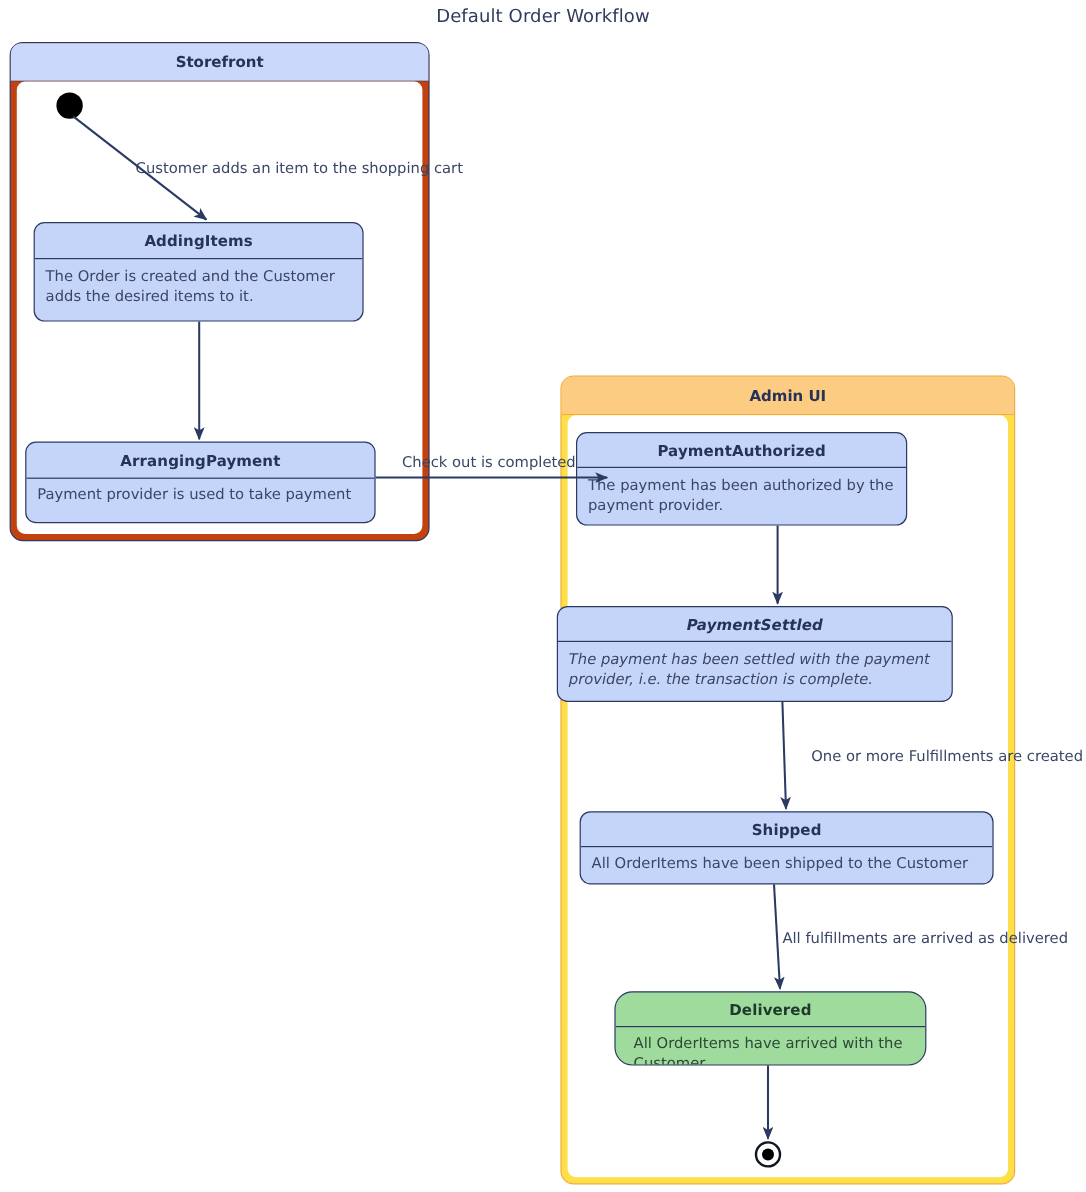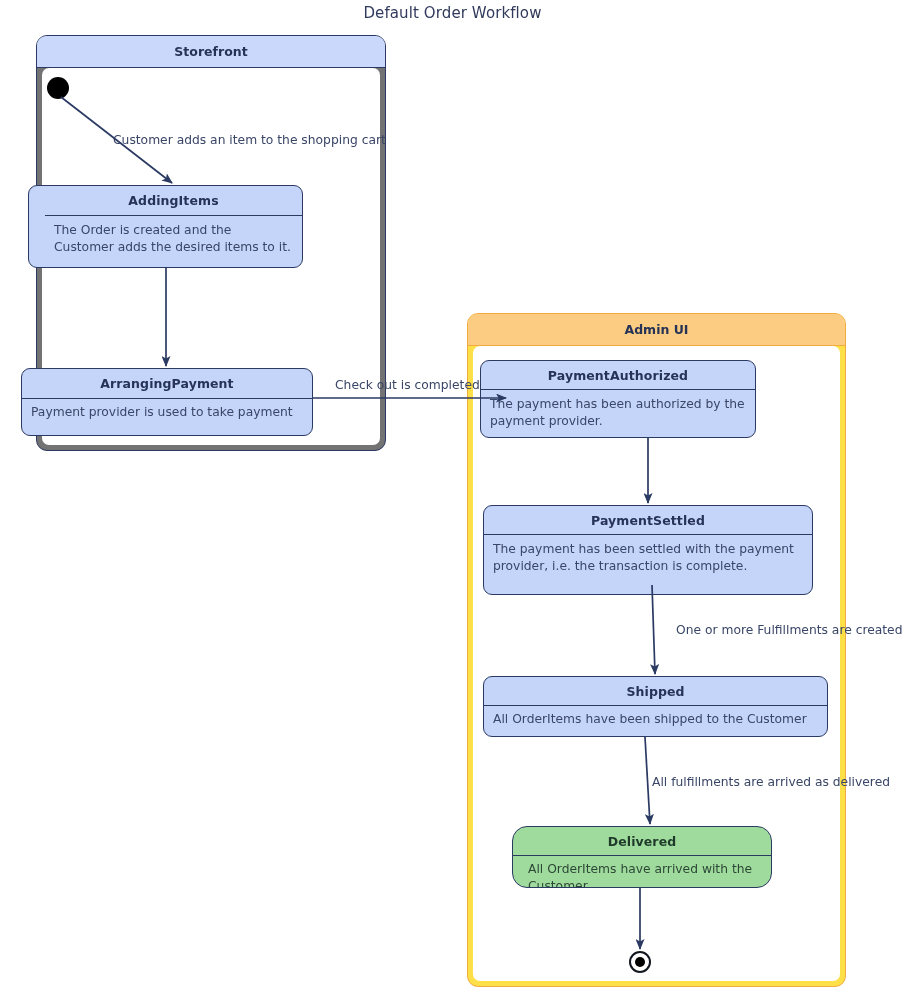--- a/index.html
+++ b/index.html
@@ -64,22 +64,21 @@
   .region-body {
     position: absolute;
     left: 0;
     right: 0;
     bottom: 0;
     background: #ffffff;
     border-radius: 0 0 9px 9px;
   }
   .region-storefront {
     border-color: #2b3a63;
-    background: #737373;
-    margin-left: 28px;
+    background: #c2410c;
   }
   .region-storefront > .region-header { background: #c9d8fb; }
   .region-storefront > .region-body {
     background: #ffffff;
     border-radius: 7px;
     left: 5px; right: 5px; bottom: 5px;
   }
   .region-admin {
     border-color: #f2ab40;
     background: #fde047;
@@ -166,41 +165,41 @@
 
   <div class="diagram-title">Default Order Workflow</div>
 
   <div class="region region-storefront" style="left:8px; top:35px; width:350px; height:416px;">
     <div class="region-header" style="height:32px;">Storefront</div>
     <div class="region-body" style="top:32px;"></div>
   </div>
 
   <div class="initial-node" style="left:47px; top:77px;"></div>
 
-  <div class="state" style="left:28px; top:185px; width:275px; height:83px;padding-left:16px;">
+  <div class="state" style="left:28px; top:185px; width:275px; height:83px;">
     <div class="state-title" style="height:30px;">AddingItems</div>
     <div class="state-desc">The Order is created and the Customer adds the desired items to it.</div>
   </div>
 
   <div class="state" style="left:21px; top:368px; width:292px; height:68px;">
     <div class="state-title" style="height:30px;">ArrangingPayment</div>
     <div class="state-desc" style="padding-top:5px;">Payment provider is used to take payment</div>
   </div>
 
   <div class="region region-admin" style="left:467px; top:313px; width:379px; height:674px;">
     <div class="region-header" style="height:32px;">Admin UI</div>
     <div class="region-body" style="top:32px;"></div>
   </div>
 
   <div class="state" style="left:480px; top:360px; width:276px; height:78px;">
     <div class="state-title" style="height:29px;">PaymentAuthorized</div>
     <div class="state-desc">The payment has been authorized by the payment provider.</div>
   </div>
 
-  <div class="state" style="left:483px; top:505px; width:330px; height:90px;">
+  <div class="state" style="left:464px; top:505px; width:330px; height:80px;font-style:italic;">
     <div class="state-title" style="height:29px;">PaymentSettled</div>
     <div class="state-desc">The payment has been settled with the payment provider, i.e. the transaction is complete.</div>
   </div>
 
   <div class="state" style="left:483px; top:676px; width:345px; height:61px;">
     <div class="state-title" style="height:29px;">Shipped</div>
     <div class="state-desc" style="padding-top:5px;">All OrderItems have been shipped to the Customer</div>
   </div>
 
   <div class="state state-green" style="left:512px; top:826px; width:260px; height:62px;border-radius:15px;">

